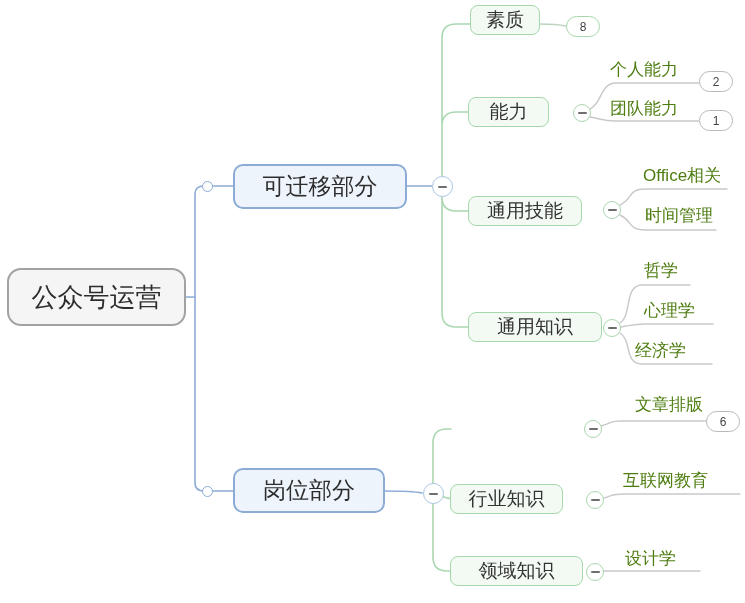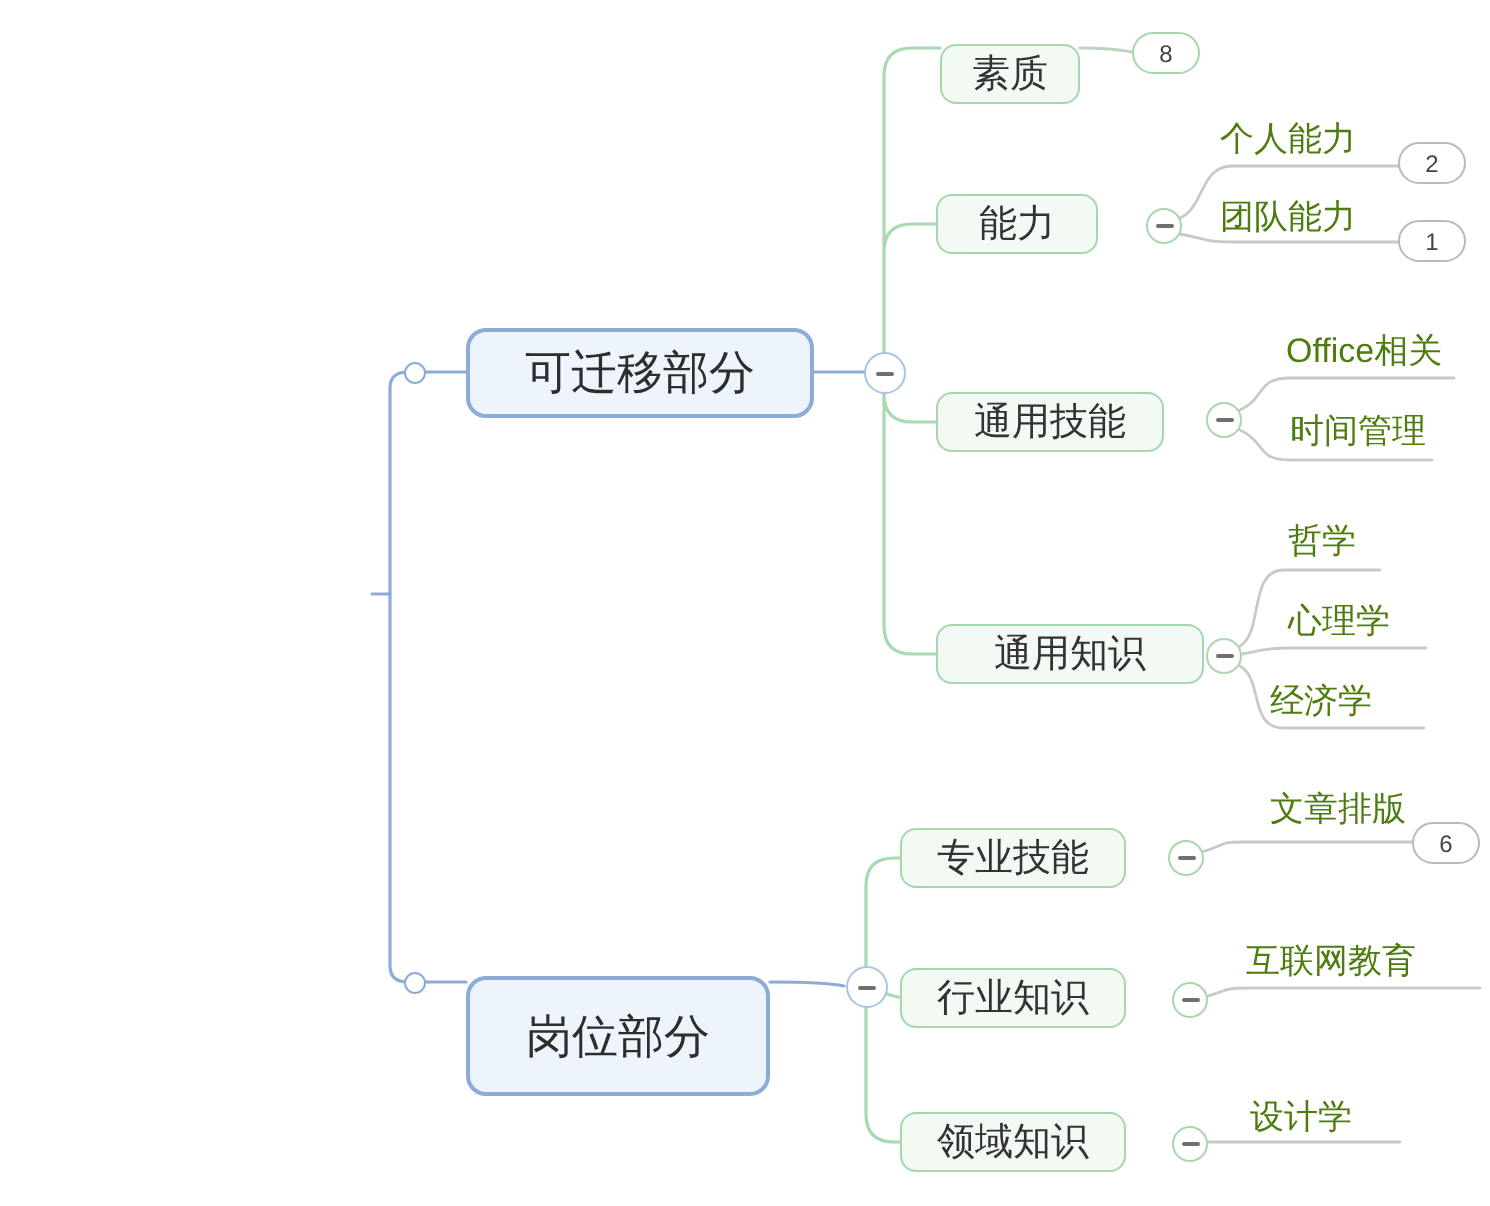--- a/index.html
+++ b/index.html
@@ -62,34 +62,34 @@
              M620 205 C633 199 628 189 645 189 H727
              M620 215 C633 221 628 230 645 230 H716
              M620 323 C632 316 624 285 642 285 H690
              M621 327 C632 325 634 324 646 324 H713
              M620 333 C632 340 624 364 642 364 H712
              M601 426 C615 422 608 421 622 421 H706
              M604 498 C614 495 612 494 624 494 H740
              M603 571 H700" fill="none" stroke="#c9c9c9" stroke-width="1.4" stroke-linecap="round"></path>
   </svg>
 
+  <div class="node root-node" style="left:7px;top:268px;width:179px;height:58px;">公众号运营</div>
 
   <div class="node branch-node" style="left:233px;top:164px;width:174px;height:45px;">可迁移部分</div>
-  <div class="node branch-node" style="left:233px;top:468px;width:152px;height:60px;margin-top:20px;">岗位部分</div>
+  <div class="node branch-node" style="left:233px;top:468px;width:152px;height:45px;">岗位部分</div>
 
   <div class="dot" style="left:202px;top:181px;"></div>
   <div class="dot" style="left:202px;top:486px;"></div>
 
-  <div class="node topic-node" style="left:470px;top:22px;width:70px;height:30px;">素质</div>
+  <div class="node topic-node" style="left:470px;top:5px;width:70px;height:30px;">素质</div>
   <div class="node topic-node" style="left:468px;top:97px;width:81px;height:30px;">能力</div>
   <div class="node topic-node" style="left:468px;top:196px;width:114px;height:30px;">通用技能</div>
   <div class="node topic-node" style="left:468px;top:312px;width:134px;height:30px;">通用知识</div>
-  <div class="node topic-node" style="left:450px;top:414px;width:113px;height:30px;">专业技能</div>
   <div class="node topic-node" style="left:450px;top:484px;width:113px;height:30px;">行业知识</div>
-  <div class="node topic-node" style="left:450px;top:556px;width:113px;height:30px;">领域知识</div>
+  <div class="node topic-node" style="left:450px;top:556px;width:133px;height:30px;">领域知识</div>
 
   <div class="leaf-label" style="left:610px;top:60px;">个人能力</div>
   <div class="leaf-label" style="left:610px;top:99px;">团队能力</div>
   <div class="leaf-label" style="left:643px;top:166px;">Office相关</div>
   <div class="leaf-label" style="left:645px;top:206px;">时间管理</div>
   <div class="leaf-label" style="left:644px;top:261px;">哲学</div>
   <div class="leaf-label" style="left:644px;top:301px;">心理学</div>
   <div class="leaf-label" style="left:612px;top:341px;margin-left:23px;">经济学</div>
   <div class="leaf-label" style="left:635px;top:395px;">文章排版</div>
   <div class="leaf-label" style="left:623px;top:471px;">互联网教育</div>

